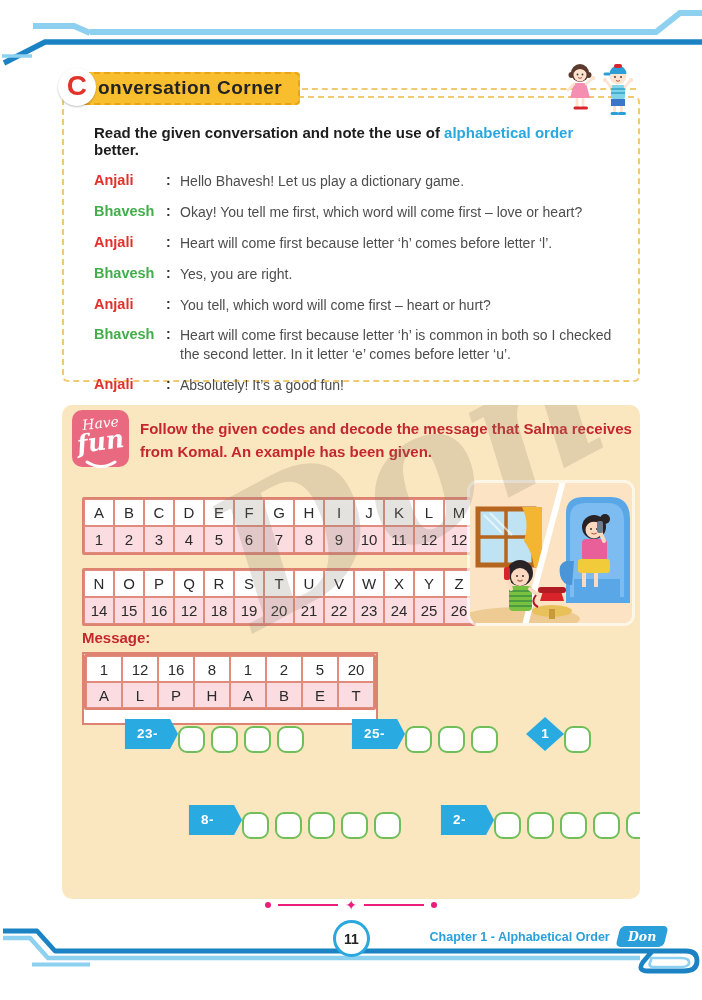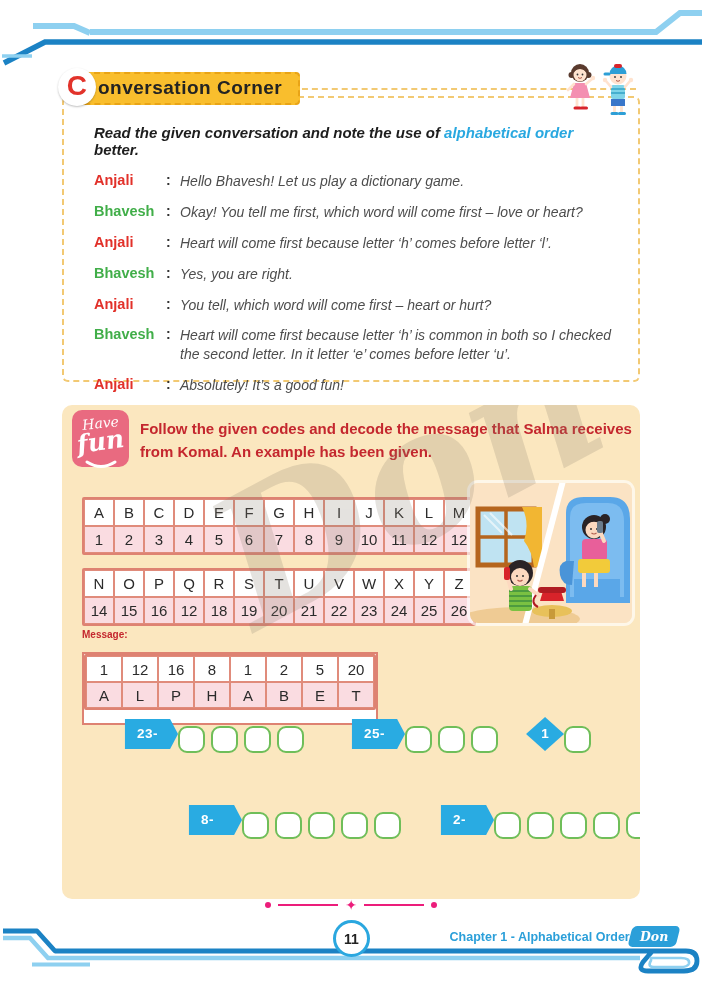--- a/index.html
+++ b/index.html
@@ -20,26 +20,26 @@
                  background:#F9BE2D; border:2px dashed #E9A416; border-radius:4px;
                  padding:3px 16px 4px 26px; font-size:19px; font-weight:bold; color:#232323;
                  letter-spacing:0.5px; }
   .conv-initial { position:absolute; left:-14px; top:-6px; width:38px; height:38px;
                   background:#fff; border-radius:50%; box-shadow:0 1px 2px rgba(0,0,0,.25);
                   color:#E2332B; font-size:28px; font-weight:bold; text-align:center; line-height:36px; }
   .conv-dash-line { position:absolute; left:292px; top:88px; width:344px; height:0;
                     border-top:2px dashed #F2C973; z-index:3; }
   .kids-svg { position:absolute; left:558px; top:60px; z-index:5; }
 
-  .conv-intro { font-size:15px; font-weight:bold; color:#1d1d1d; margin-bottom:14px;font-style:italic; }
+  .conv-intro { font-size:15px; font-weight:bold; color:#1d1d1d; margin-bottom:14px; }
   .conv-intro .hl { color:#29A8E0; }
   .dlg-row { display:grid; grid-template-columns:72px 14px 1fr; margin-bottom:12px; }
   .dlg-name { font-weight:bold; font-size:14.5px; }
   .dlg-colon { font-weight:bold; color:#333; font-size:14px; }
-  .dlg-text { font-style:italic; font-size:14px; color:#4d4d4d; line-height:1.35; }
+  .dlg-text { font-size:14px; color:#4d4d4d; line-height:1.35; }
 
   
   .activity { position:absolute; left:62px; top:405px; width:578px; height:494px;
               background:#FBE7BF; border-radius:10px; z-index:2; overflow:hidden; }
   .watermark { position:absolute; left:140px; top:-30px; font-family:"DejaVu Serif", serif;
                font-style:italic; font-weight:bold; font-size:180px; color:#8a8070;
                opacity:0.22; transform:rotate(-28deg); z-index:6; pointer-events:none; }
   .fun-badge { position:absolute; left:10px; top:5px; width:57px; height:57px;
                background:#E96A80; border-radius:10px; color:#fff; text-align:center; z-index:3; }
   .fun-badge .l1 { display:block; font-family:"DejaVu Serif", serif; font-style:italic;
@@ -55,21 +55,21 @@
                 border-radius:2px; margin-bottom:13px; }
   .ct-row { display:flex; }
   .ct-cell { width:30px; height:27px; border:1px solid #E08B7B; display:flex;
              align-items:center; justify-content:center; font-size:15px; color:#2b2b2b; }
   .ct-letters .ct-cell { background:#fff; }
   .ct-numbers .ct-cell { background:#FADCE1; }
 
   .illus { position:absolute; left:408px; top:78px; z-index:4; border-radius:8px;
            box-shadow:0 0 0 3px rgba(255,255,255,.65); }
 
-  .msg-label { position:absolute; left:20px; top:224px; font-size:10px; font-weight:bold;
+  .msg-label { position:absolute; left:20px; top:224px; font-size:15px; font-weight:bold;
                color:#C4272E; z-index:4; }
   .msg-table { position:absolute; left:20px; top:247px; border:2px solid #DE8272;
                background:#fff; z-index:4; }
   .msg-table .ct-cell { width:36px; height:26px; }
   .msg-table .ct-numbers .ct-cell { background:#fff; }
   .msg-table .ct-letters .ct-cell { background:#FADCE1; }
 
   .puzzle-row { position:absolute; left:0; width:578px; display:flex; z-index:4; }
   .puzzle-row1 { top:310px; }
   .puzzle-row2 { top:396px;padding-left:31px; }
@@ -86,22 +86,22 @@
   
   .divider { position:absolute; left:0; top:898px; width:702px; display:flex;
              align-items:center; justify-content:center; gap:7px; z-index:2; }
   .divider .dot { width:6px; height:6px; border-radius:50%; background:#EC1D7B; }
   .divider .dline { width:60px; height:2px; background:#EC1D7B; }
   .divider .dstar { color:#EC1D7B; font-size:14px; line-height:14px; }
   .page-circle { position:absolute; left:333px; top:920px; width:37px; height:37px;
                  background:#fff; border:3px solid #2AA7DF; border-radius:50%;
                  display:flex; align-items:center; justify-content:center;
                  font-size:14px; font-weight:bold; color:#222; z-index:6; }
-  .chapter-row { position:absolute; top:926px; right:24px; display:flex; align-items:center;
-                 z-index:6; }
+  .chapter-row { position:absolute; top:926px; right:36px; display:flex; align-items:center;
+                 gap:8px; z-index:6; }
   .chapter-label { color:#2B9FD9; font-size:12.5px; font-weight:bold; }
   .brand-badge { background:#2B9FD9; color:#fff; transform:skewX(-14deg); border-radius:5px;
                  padding:1px 10px 2px; }
   .brand-badge span { display:inline-block; transform:skewX(14deg);
                       font-family:"DejaVu Serif", serif; font-style:italic; font-weight:bold;
                       font-size:12.5px; }
 </style>
 </head>
 <body>
 

